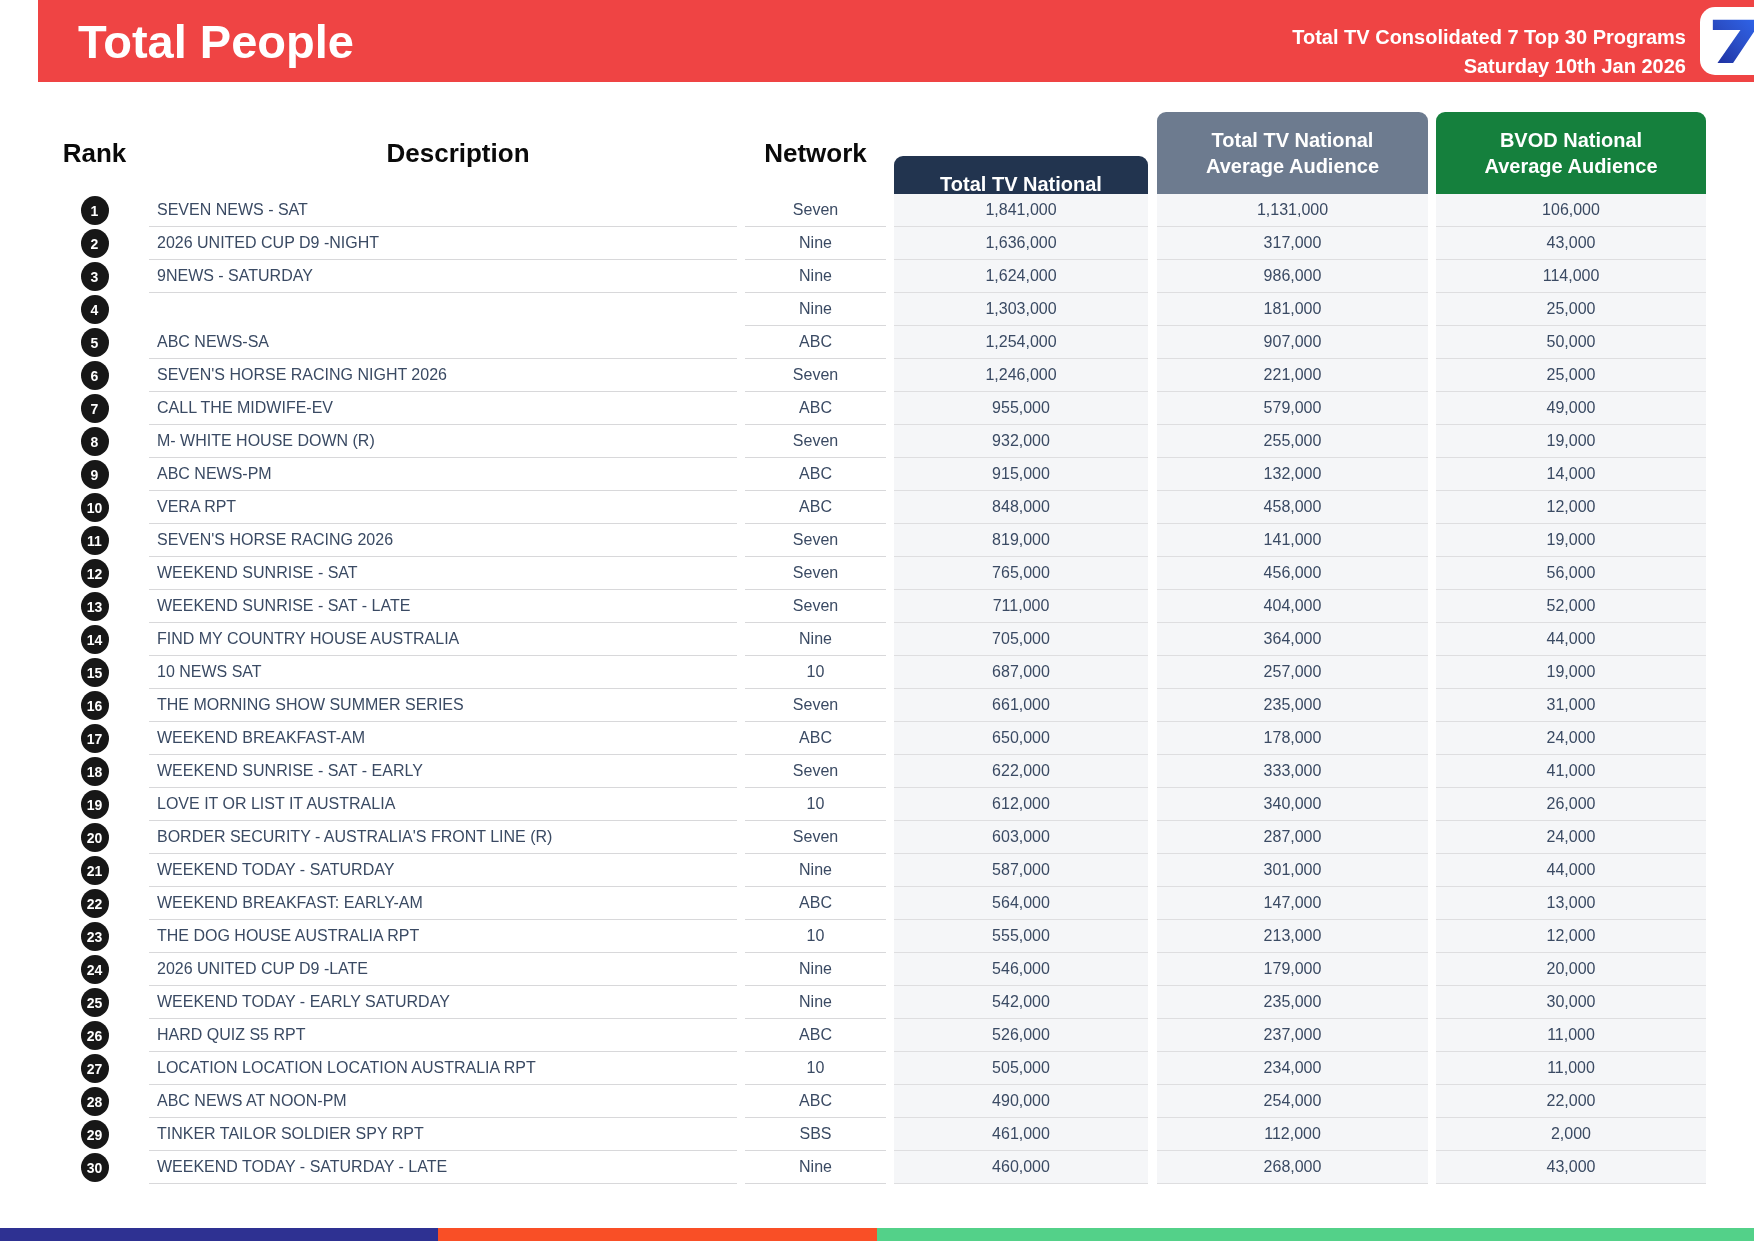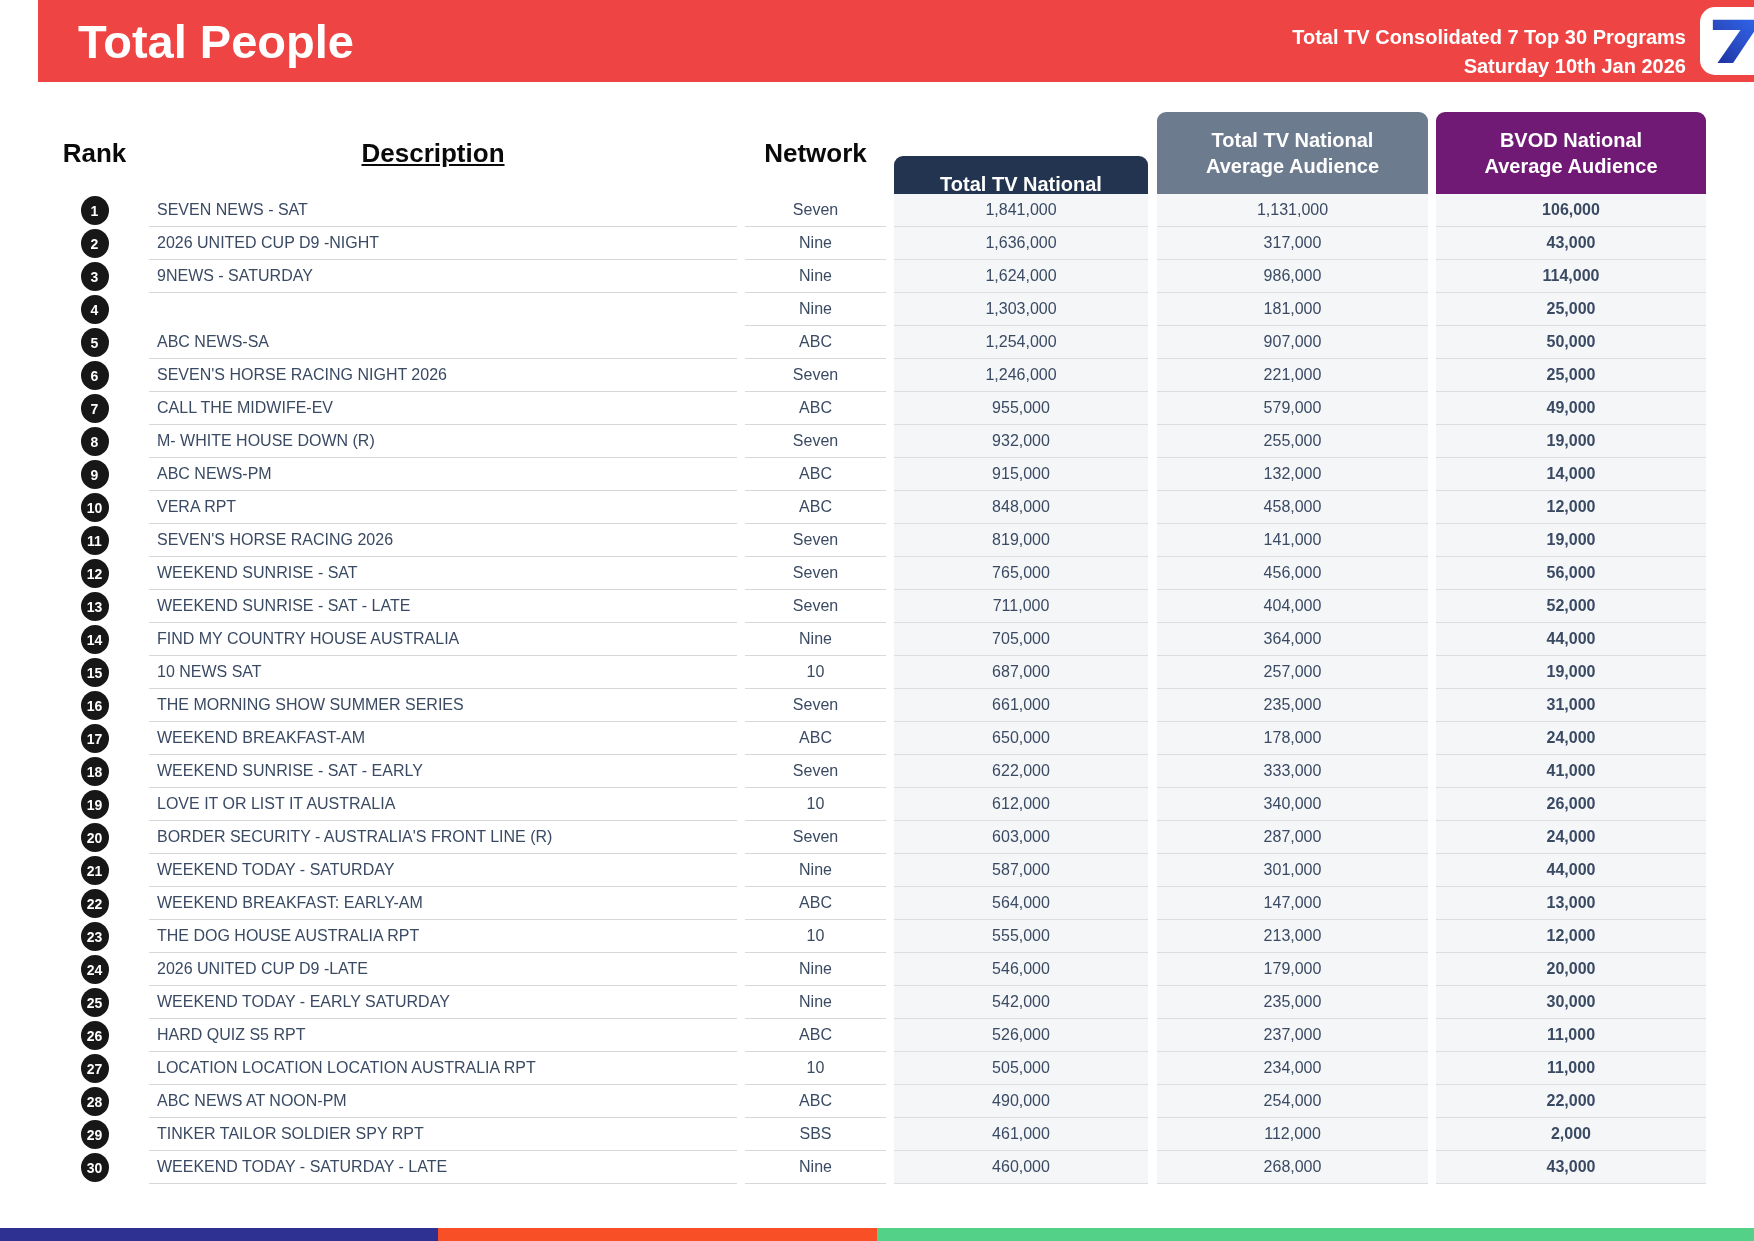--- a/index.html
+++ b/index.html
@@ -46,21 +46,21 @@
   .badge {
     width: 28px; height: 29px; border-radius: 50%; background: #171717;
     color: #ffffff; font-size: 14px; font-weight: bold;
     display: flex; align-items: center; justify-content: center;
   }
   .c-desc { left: 149px; width: 588px; border-bottom: 1px solid #D8D8DA; padding-left: 8px; white-space: nowrap; }
   .c-net  { left: 745px; width: 141px; border-bottom: 1px solid #D8D8DA; justify-content: center; }
   .c-num  { background: #F5F6F8; border-bottom: 1px solid #DEDEE0; justify-content: center; }
   .c-reach { left: 894px;  width: 254px; }
   .c-tv    { left: 1157px; width: 271px; }
-  .c-bvod  { left: 1436px; width: 270px; font-weight: bold; }
+  .c-bvod  { left: 1436px; width: 270px; }
   
   .footer-bar { position: absolute; left: 0; bottom: 0; width: 1754px; height: 13px; display: flex; }
   .bar-seg { height: 13px; }
 </style>
 </head>
 <body>
 
 <div class="page">
 
   <div class="topbar" style="background: #ef4444; margin-left: 38px;">
@@ -77,38 +77,38 @@
             <stop offset="0.55" stop-color="#2B50C8"></stop>
             <stop offset="1" stop-color="#2E63E8"></stop>
           </linearGradient>
         </defs>
         <polygon points="4,8 96,8 96,30 48,102 14,102 64,30 4,30" fill="url(#g7)"></polygon>
       </svg>
     </div>
   </div>
 
   <div class="colhead plain" style="left:40px; width:109px;">Rank</div>
-  <div class="colhead plain" style="left:139px; width:588px;text-decoration:underline;">Description</div>
+  <div class="colhead plain" style="left:164px; width:588px;">Description</div>
   <div class="colhead plain" style="left:745px; width:141px;">Network</div>
 
   <div class="colhead hdr-box" style="left: 894px; width: 254px; background: rgb(34, 52, 79); margin-top: 44px;">
     <div class="hdr-inner" style="width:215px;">
       <span>Total TV National Reach</span><svg class="sort-icon" width="21" height="21" viewBox="0 0 22 22">
         <circle cx="11" cy="11" r="10" fill="#ffffff"></circle>
         <rect x="9.6" y="4.8" width="2.8" height="8" fill="#22344F"></rect>
         <polygon points="5.8,11 16.2,11 11,17.2" fill="#22344F"></polygon>
       </svg>
     </div>
   </div>
   <div class="colhead hdr-box" style="left: 1157px; width: 271px; background: rgb(109, 123, 143);">
     <div class="hdr-inner" style="width:235px;">
       <span>Total TV National Average Audience</span>
     </div>
   </div>
-  <div class="colhead hdr-box" style="left: 1436px; width: 270px; background: #701a75;">
+  <div class="colhead hdr-box" style="left: 1436px; width: 270px; background: #15803d;">
     <div class="hdr-inner" style="width:210px;">
       <span>BVOD National Average Audience</span>
     </div>
   </div>
 
   <div class="rows">
       <div class="trow">
       <div class="cell c-rank">
         <span class="badge">1</span>
       </div>

